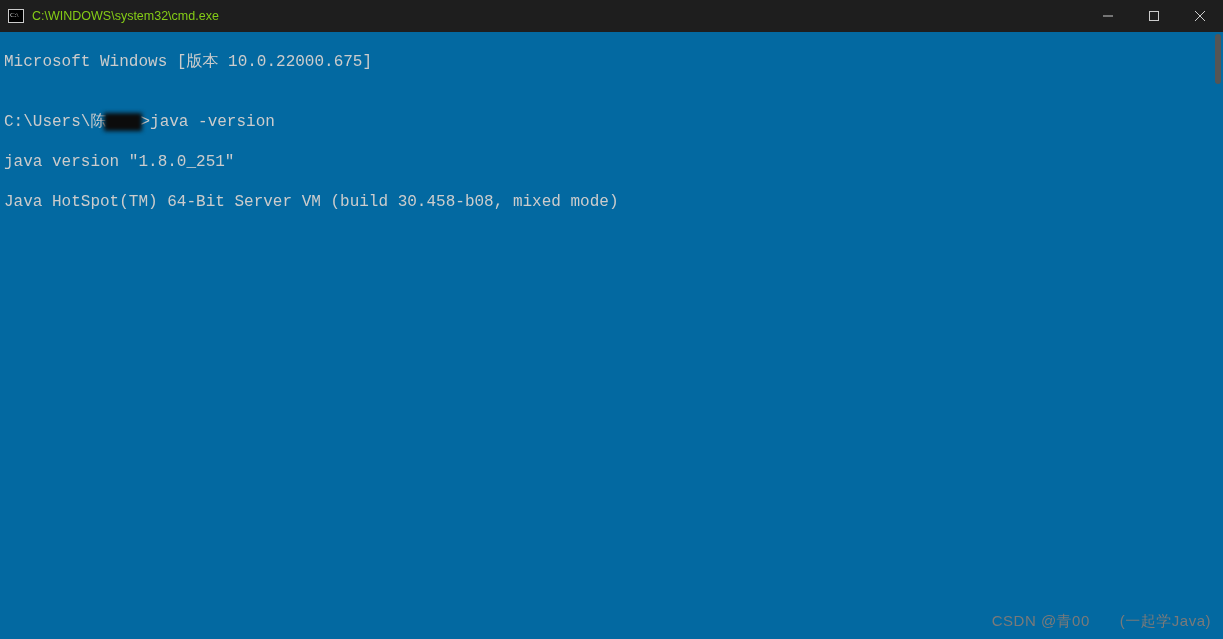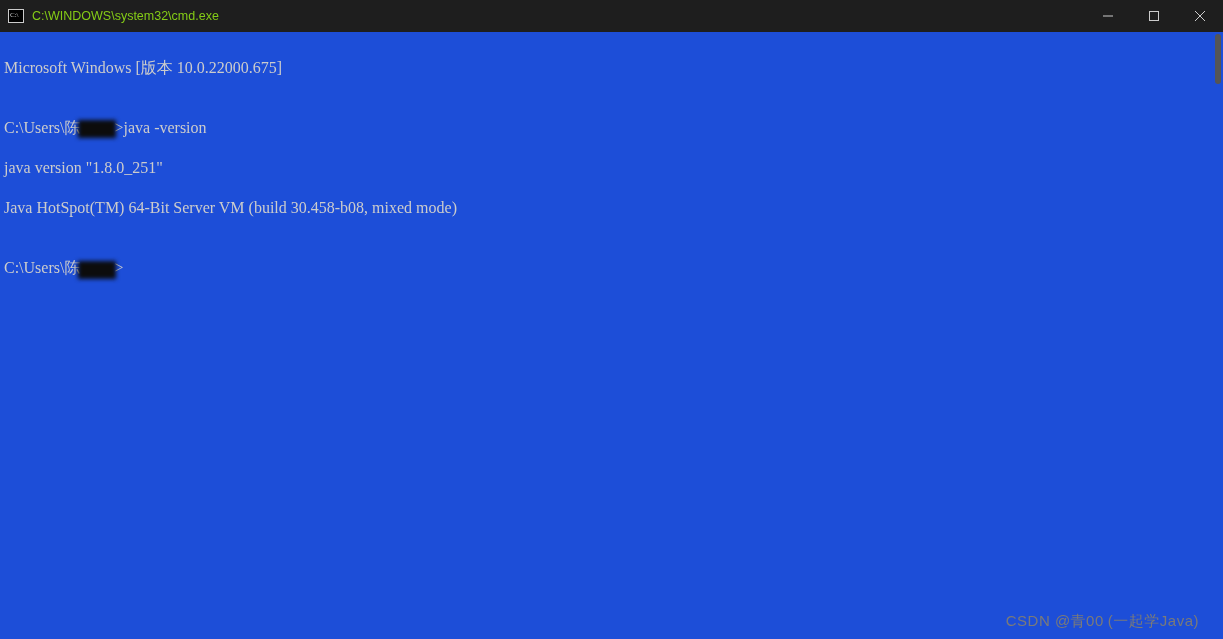--- a/index.html
+++ b/index.html
@@ -54,27 +54,27 @@
       width: 46px;
       height: 32px;
       display: flex;
       align-items: center;
       justify-content: center;
       color: #cccccc;
       cursor: pointer;
     }
     .terminal-body {
       position: relative;
-      padding: 6px 4px;
+      padding: 0 4px;
       height: calc(100% - 32px);
-      background: #1d4ed8;
+      background: #0369a1;
       color: #cccccc;
       font-size: 16px;
       line-height: 20px;
-      font-family: Liberation Serif, serif;
+      font-family: Liberation Mono, monospace;
       white-space: pre;
     }
     .terminal-body .line {
       display: block;
     }
     .blur-overlay {
       display: inline-block;
       width: 38px;
       height: 18px;
       background: #0c0c0c;
@@ -87,27 +87,27 @@
       right: 2px;
       top: 34px;
       width: 6px;
       height: 50px;
       background: #555555;
       border-radius: 3px;
     }
     .watermark {
       position: absolute;
       bottom: 8px;
-      right: 24px;
+      right: 12px;
       color: #7a7a7a;
       font-size: 15px;
       font-family: "Microsoft YaHei", sans-serif;
       letter-spacing: 0.5px;
       display: flex;
-      gap: 4px;
+      gap: 30px;
     }
   </style>
 </head>
 <body>
 
 <div class="title-bar">
   <div class="title-left">
     <span class="cmd-icon">
       <svg viewBox="0 0 16 16">
         <rect x="0.5" y="1.5" width="15" height="13" fill="#000000" stroke="#cccccc" stroke-width="1"></rect>
@@ -136,21 +136,20 @@
   </div>
 </div>
 
 <div class="terminal-body">
 <span class="line">Microsoft Windows [版本 10.0.22000.675]</span>
 <span class="line"></span>
 <span class="line"><span>C:\Users\陈</span><span class="blur-overlay"></span><span>&gt;java -version</span></span>
 <span class="line">java version "1.8.0_251"</span>
 <span class="line">Java HotSpot(TM) 64-Bit Server VM (build 30.458-b08, mixed mode)</span>
 <span class="line"></span>
-<span class="line"><span>C:\Users\陈</span><span class="blur-overlay"></span><span>&gt;</span></span>
 </div>
 
 <div class="scrollbar"></div>
 
 <div class="watermark">
   <span>CSDN @青00</span>
   <span>(一起学Java)</span>
 </div>
 
 </body></html>

